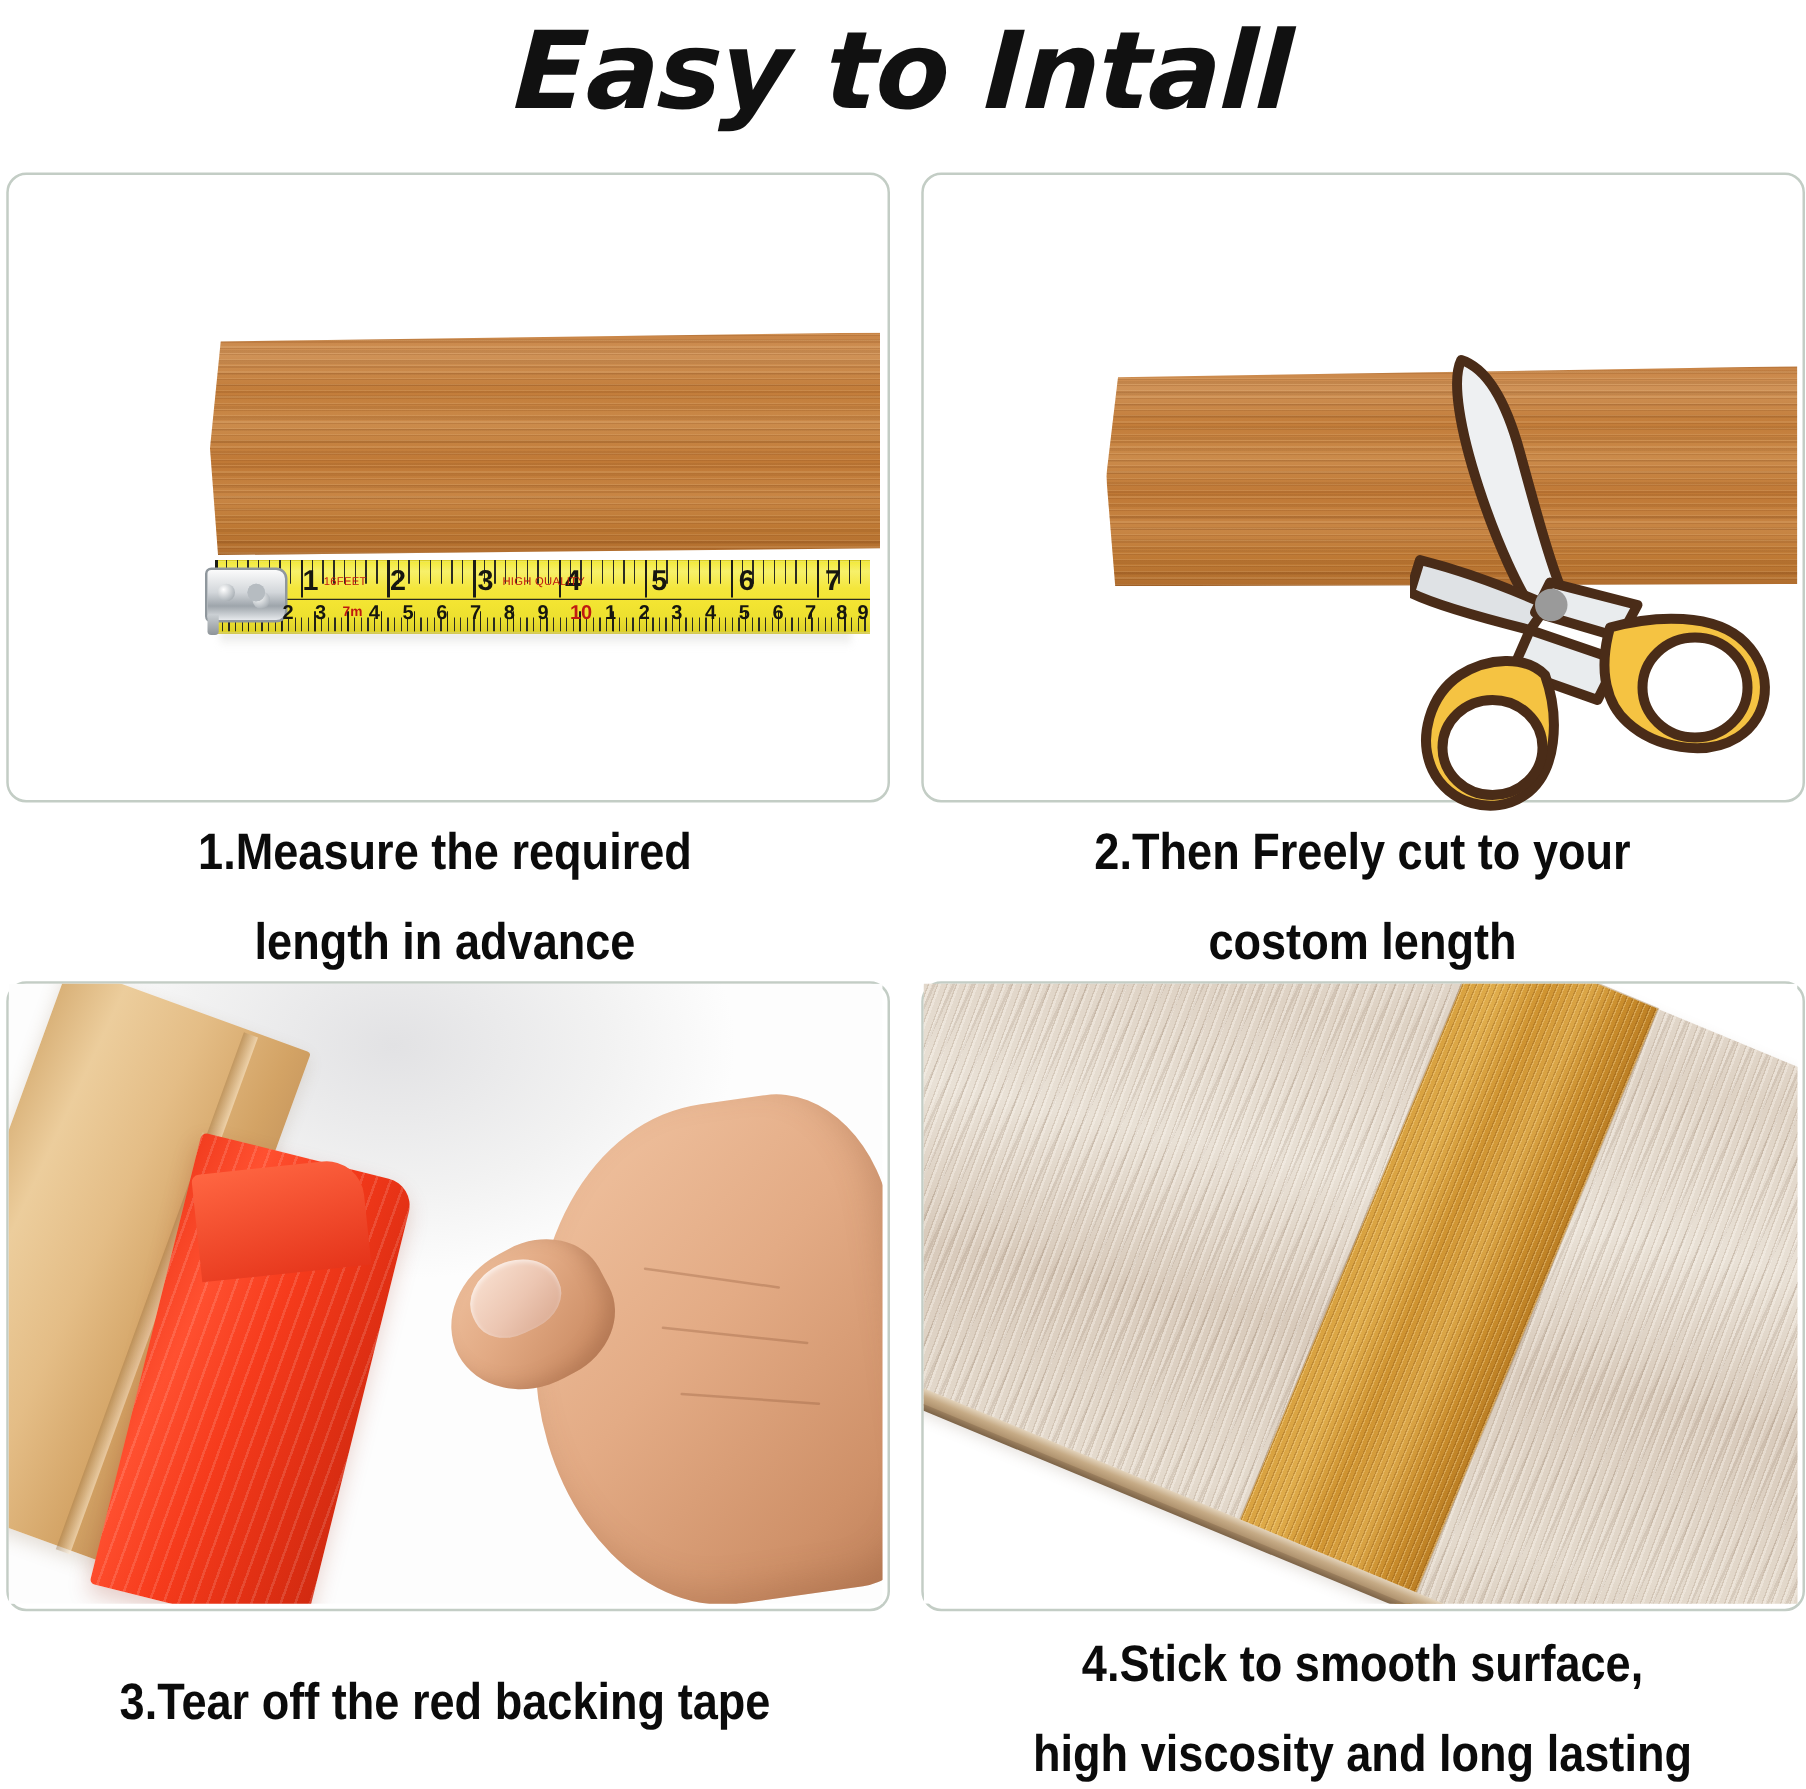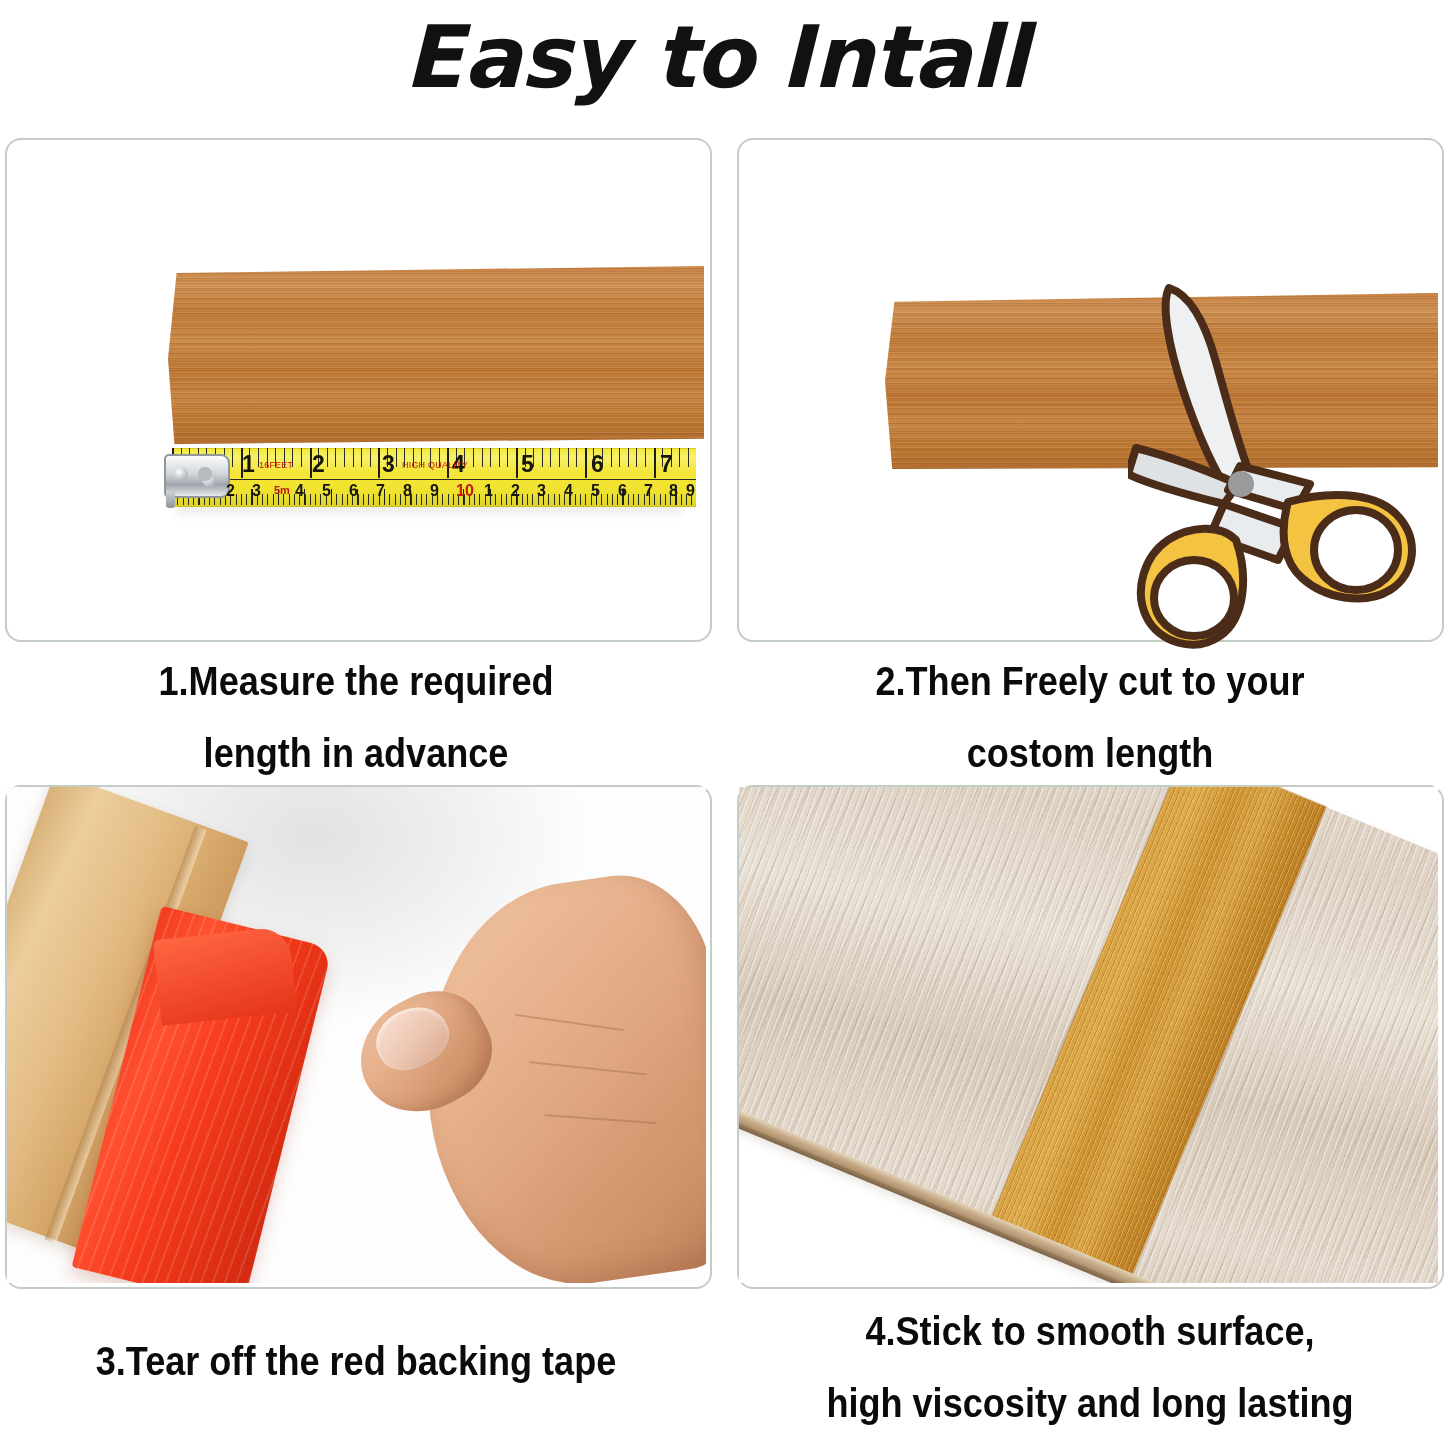--- a/index.html
+++ b/index.html
@@ -284,21 +284,21 @@
   <span class="num-in" style="left:78px">1</span>
   <span class="num-in" style="left:148px">2</span>
   <span class="num-in" style="left:218px">3</span>
   <span class="num-in" style="left:288px">4</span>
   <span class="num-in" style="left:357px">5</span>
   <span class="num-in" style="left:427px">6</span>
   <span class="num-in" style="left:496px">7</span>
 
   <span class="tape-brand" style="left:95px">16FEET</span>
   <span class="tape-brand" style="left:238px">HIGH QUALITY</span>
-  <span class="tape-metric-label" style="left:110px">5m</span>
+  <span class="tape-metric-label" style="left:110px">7m</span>
 
   <span class="num-mm" style="left:62px">2</span>
   <span class="num-mm" style="left:88px">3</span>
   <span class="num-mm" style="left:131px">4</span>
   <span class="num-mm" style="left:158px">5</span>
   <span class="num-mm" style="left:185px">6</span>
   <span class="num-mm" style="left:212px">7</span>
   <span class="num-mm" style="left:239px">8</span>
   <span class="num-mm" style="left:266px">9</span>
   <span class="num-mm red" style="left:292px">10</span>

